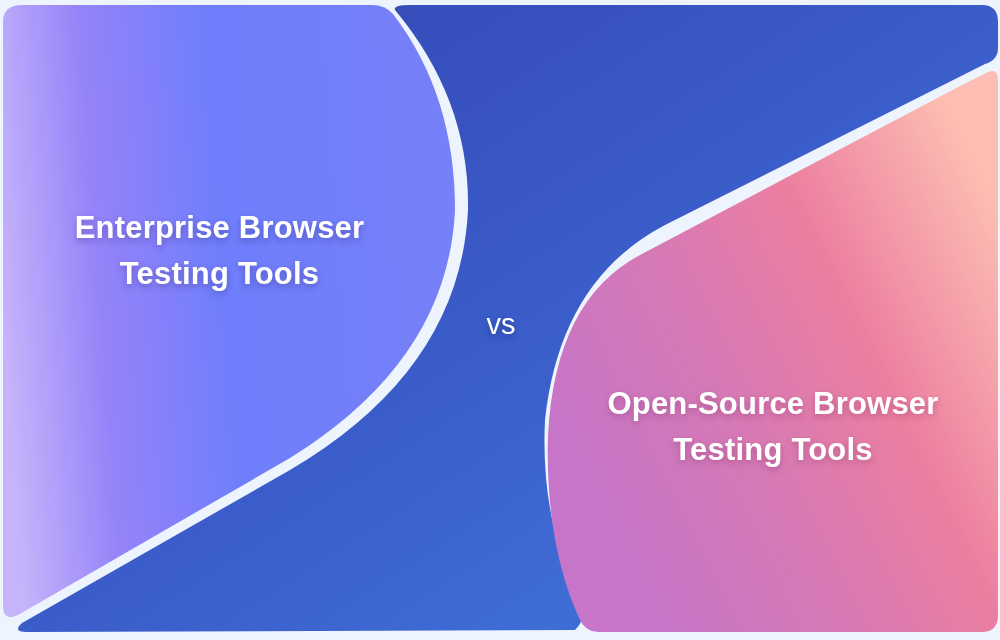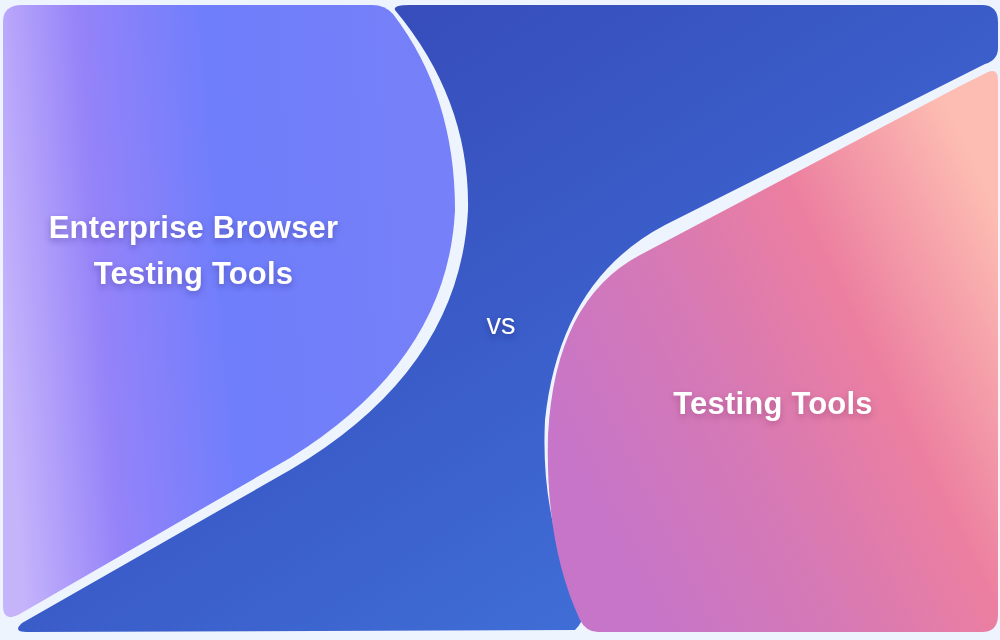--- a/index.html
+++ b/index.html
@@ -3,21 +3,21 @@
   <meta charset="utf-8">
   <style>
     html, body { margin: 0; padding: 0; }
     body { width: 1000px; height: 640px; background: #eef4fe; overflow: hidden; position: relative; font-family: "Liberation Sans", "DejaVu Sans", sans-serif; }
     svg.bg { position: absolute; left: 0; top: 0; }
     .label {
       position: absolute; color: #ffffff; font-weight: 700; text-align: center;
       font-size: 31px; line-height: 46px; letter-spacing: 0.2px;
       text-shadow: 0 3px 6px rgba(40, 30, 110, 0.35);
     }
-    .left-label { left: 11px; top: 205px; width: 365px; }
+    .left-label { left: 37px; top: 205px; width: 365px; }
     .right-label { left: 573px; top: 381px; width: 400px; text-shadow: 0 3px 6px rgba(120, 40, 90, 0.35); }
     .vs { position: absolute; left: 471px; top: 308px; width: 60px; text-align: center; color: #fff; font-weight: 400; font-size: 29px; text-shadow: 0 3px 6px rgba(20,20,80,0.4); }
   </style>
 </head>
 <body>
 
 <svg class="bg" width="1000" height="640" viewBox="0 0 1000 640" xmlns="http://www.w3.org/2000/svg">
   <defs>
     <linearGradient id="gLeft" x1="0" y1="0.55" x2="1" y2="0.45">
       <stop offset="0" stop-color="#c6b4fb"></stop>
@@ -52,14 +52,15 @@
 </svg>
 
 <div class="label left-label">
   <div>Enterprise Browser</div>
   <div>Testing Tools</div>
 </div>
 
 <div class="vs">vs</div>
 
 <div class="label right-label">
+  <div>Open-Source Browser</div>
   <div>Testing Tools</div>
 </div>
 
 </body></html>

